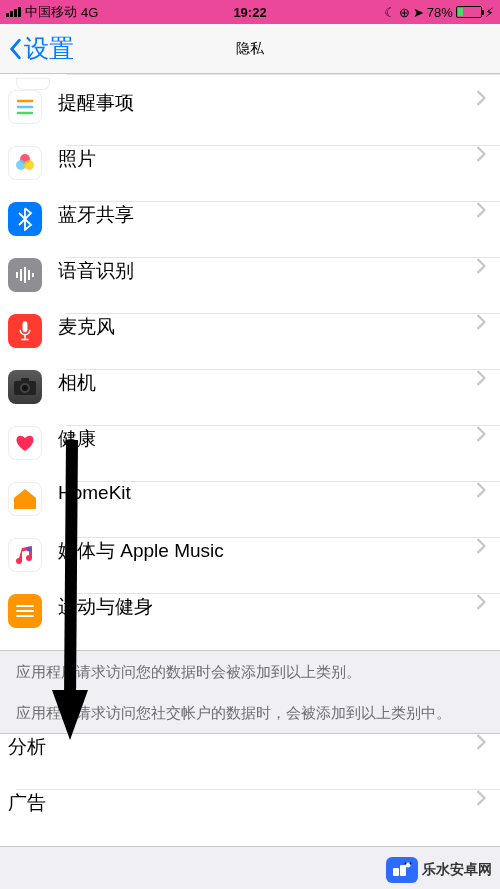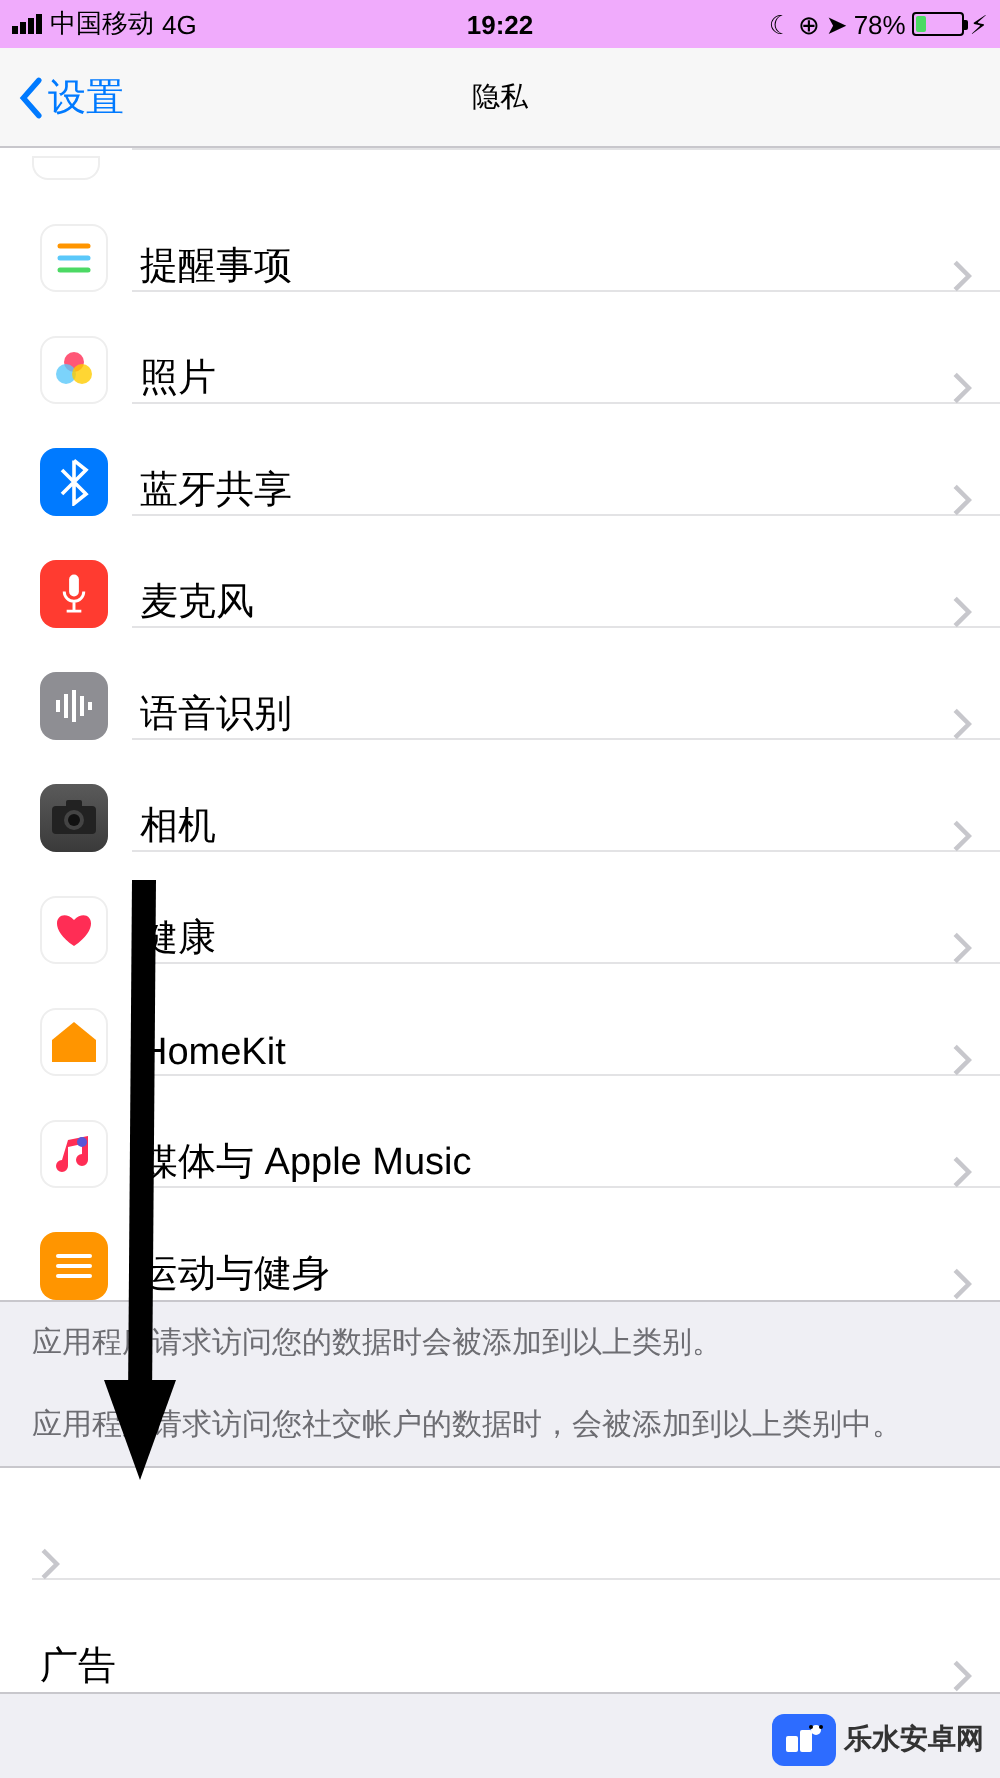--- a/index.html
+++ b/index.html
@@ -10,21 +10,21 @@
     }
     body {
       width: 500px;
       height: 889px;
       background: #efeff4;
       overflow: hidden;
       position: relative;
     }
     .status-bar {
       height: 24px;
-      background: #f0abfc;
+      background: #ec4899;
       display: flex;
       align-items: center;
       padding: 0 6px;
       font-size: 13px;
       font-weight: 500;
     }
     .status-left { display: flex; align-items: center; gap: 4px; flex: 1; }
     .status-center { position: absolute; left: 50%; transform: translateX(-50%); font-weight: 600; }
     .status-right { display: flex; align-items: center; gap: 3px; flex: 1; justify-content: flex-end; }
     .signal { display: flex; align-items: flex-end; gap: 1px; }
@@ -34,27 +34,27 @@
     .battery {
       width: 26px; height: 12px; border: 1px solid #000; border-radius: 2px;
       position: relative; display: flex; align-items: center; padding: 1px;
     }
     .battery::after { content:''; position:absolute; right:-3px; width:2px; height:5px; background:#000; border-radius:0 1px 1px 0; }
     .battery-fill { width: 25%; height: 100%; background: #4cd964; border-radius: 1px; }
     .nav-bar {
       height: 50px; background: #f7f7f7; border-bottom: 1px solid #c8c7cc;
       display: flex; align-items: center; position: relative; padding: 0 8px;
     }
-    .back { display: flex; align-items: center; color: #007aff; font-size: 19px; gap: 2px; }
+    .back { display: flex; align-items: center; color: #007aff; font-size: 25px; gap: 2px; }
     .nav-title { position: absolute; left: 50%; transform: translateX(-50%); font-size: 14px; font-weight: 400; }
     .content { overflow-y: auto; height: calc(889px - 74px); }
     .section { background: #fff; border-top: 1px solid #c8c7cc; border-bottom: 1px solid #c8c7cc; }
     .section.first { border-top: none; }
     .row {
-      display: flex; align-items: flex-end; height: 56px; padding-left: 20px;
+      display: flex; align-items: flex-start; height: 56px; padding-left: 8px;
       position: relative;
     }
     .row:not(:last-child)::after {
       content: ''; position: absolute; bottom: 0; left: 66px; right: 0;
       height: 1px; background: #c8c7cc; transform: scaleY(0.5);
     }
     .section.plain .row:not(:last-child)::after { left: 16px; }
     .icon-box {
       width: 34px; height: 34px; border-radius: 8px; margin-right: 16px;
       display: flex; align-items: center; justify-content: center; flex-shrink: 0;
@@ -156,49 +156,49 @@
             <path d="M6 1 L11 5 L6 10 L11 15 L6 19 V1 M1 5 L11 15 M1 15 L11 5" stroke="#fff" stroke-width="1.5" fill="none"></path>
           </svg>
       </div>
       <span class="row-label">蓝牙共享</span>
       <svg class="chevron" width="10" height="16" viewBox="0 0 8 14">
           <path d="M1 1 L7 7 L1 13" stroke="#c7c7cc" stroke-width="2" fill="none"></path>
         </svg>
     </div>
 
     <div class="row">
-      <div class="icon-box" style="background:#ff3b30">
-        <svg width="16" height="22" viewBox="0 0 12 18">
-            <rect x="4" y="1" width="4" height="9" rx="2" fill="#fff"></rect>
-            <path d="M2 8 A4 4 0 0 0 10 8 M6 12 V16 M3 16 H9" stroke="#fff" stroke-width="1.2" fill="none"></path>
-          </svg>
-      </div>
-      <span class="row-label">麦克风</span>
-      <svg class="chevron" width="10" height="16" viewBox="0 0 8 14">
-          <path d="M1 1 L7 7 L1 13" stroke="#c7c7cc" stroke-width="2" fill="none"></path>
-        </svg>
-    </div>
-
-    <div class="row">
       <div class="icon-box" style="background:#8e8e93">
         <svg width="24" height="20" viewBox="0 0 24 18">
             <rect x="3" y="6" width="2" height="6" fill="#fff"></rect>
             <rect x="7" y="3" width="2" height="12" fill="#fff"></rect>
             <rect x="11" y="1" width="2" height="16" fill="#fff"></rect>
             <rect x="15" y="4" width="2" height="10" fill="#fff"></rect>
             <rect x="19" y="7" width="2" height="4" fill="#fff"></rect>
           </svg>
       </div>
       <span class="row-label">语音识别</span>
       <svg class="chevron" width="10" height="16" viewBox="0 0 8 14">
           <path d="M1 1 L7 7 L1 13" stroke="#c7c7cc" stroke-width="2" fill="none"></path>
         </svg>
     </div>
 
     <div class="row">
+      <div class="icon-box" style="background:#ff3b30">
+        <svg width="16" height="22" viewBox="0 0 12 18">
+            <rect x="4" y="1" width="4" height="9" rx="2" fill="#fff"></rect>
+            <path d="M2 8 A4 4 0 0 0 10 8 M6 12 V16 M3 16 H9" stroke="#fff" stroke-width="1.2" fill="none"></path>
+          </svg>
+      </div>
+      <span class="row-label">麦克风</span>
+      <svg class="chevron" width="10" height="16" viewBox="0 0 8 14">
+          <path d="M1 1 L7 7 L1 13" stroke="#c7c7cc" stroke-width="2" fill="none"></path>
+        </svg>
+    </div>
+
+    <div class="row">
       <div class="icon-box" style="background:linear-gradient(#5a5a5a,#3a3a3a)">
         <svg width="24" height="18" viewBox="0 0 24 18">
             <rect x="1" y="3" width="22" height="14" rx="2" fill="#222"></rect>
             <circle cx="12" cy="10" r="5" fill="#444"></circle>
             <circle cx="12" cy="10" r="3" fill="#111"></circle>
             <rect x="8" y="0" width="8" height="4" rx="1" fill="#222"></rect>
           </svg>
       </div>
       <span class="row-label">相机</span>
       <svg class="chevron" width="10" height="16" viewBox="0 0 8 14">
@@ -256,20 +256,21 @@
           <path d="M1 1 L7 7 L1 13" stroke="#c7c7cc" stroke-width="2" fill="none"></path>
         </svg>
     </div>
   </div>
 
   <div class="footer-text">应用程序请求访问您的数据时会被添加到以上类别。</div>
   <div class="footer-text">应用程序请求访问您社交帐户的数据时，会被添加到以上类别中。</div>
 
   <div class="section plain">
     <div class="row">
+      <span class="row-label">分析</span>
       <svg class="chevron" width="10" height="16" viewBox="0 0 8 14">
           <path d="M1 1 L7 7 L1 13" stroke="#c7c7cc" stroke-width="2" fill="none"></path>
         </svg>
     </div>
     <div class="row">
       <span class="row-label">广告</span>
       <svg class="chevron" width="10" height="16" viewBox="0 0 8 14">
           <path d="M1 1 L7 7 L1 13" stroke="#c7c7cc" stroke-width="2" fill="none"></path>
         </svg>
     </div>

